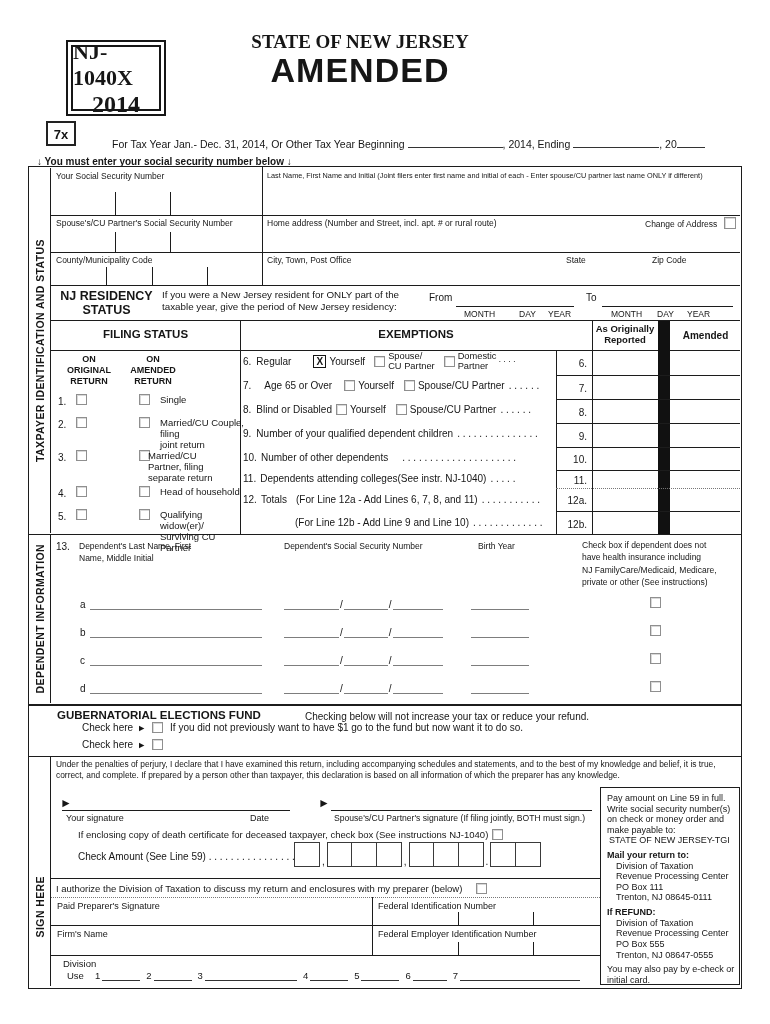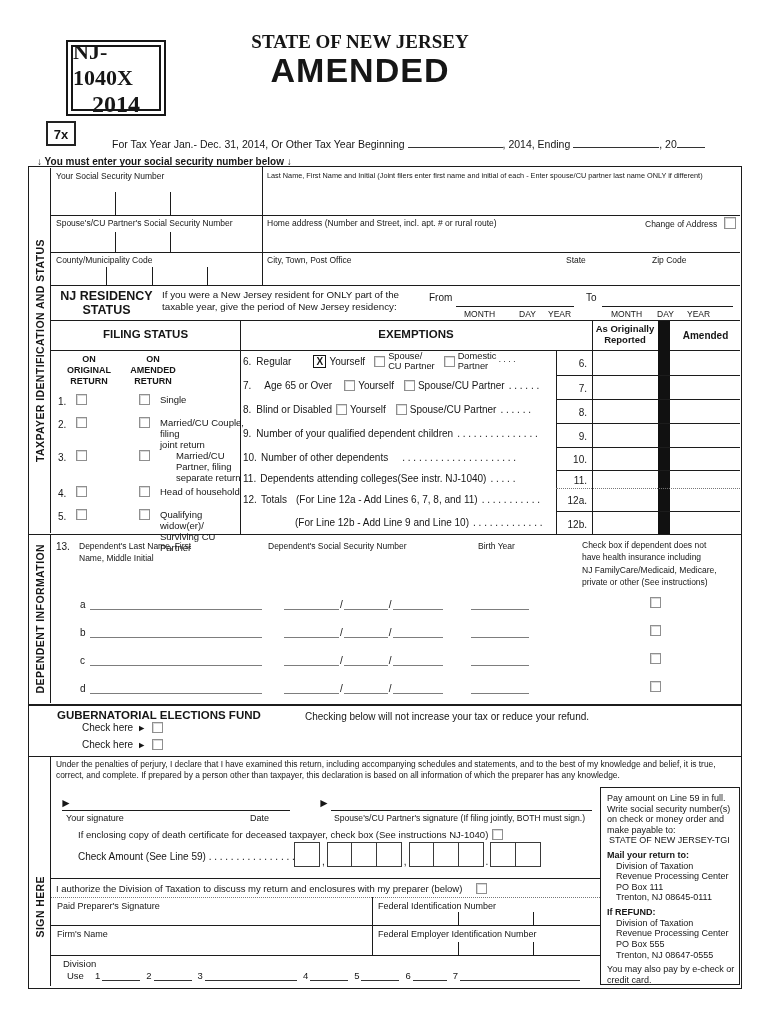--- a/index.html
+++ b/index.html
@@ -157,21 +157,21 @@
 
   <div class="a" style="left:58px;top:419px;font-size:10px">2.</div>
   <span class="cb a" style="left:76px;top:417px"></span>
   <span class="cb a" style="left:139px;top:417px"></span>
   <div class="a pre" style="left:160px;top:418px;width:84px;font-size:9.5px;line-height:1.15">Married/CU Couple, filing
 joint return</div>
 
   <div class="a" style="left:58px;top:452px;font-size:10px">3.</div>
   <span class="cb a" style="left:76px;top:450px"></span>
   <span class="cb a" style="left:139px;top:450px"></span>
-  <div class="a pre" style="left:176px;top:451px;width:84px;font-size:9.5px;line-height:1.15">Married/CU Partner, filing
+  <div class="a pre" style="left:148px;top:451px;width:84px;font-size:9.5px;line-height:1.15">Married/CU Partner, filing
 separate return</div>
 
   <div class="a" style="left:58px;top:488px;font-size:10px">4.</div>
   <span class="cb a" style="left:76px;top:486px"></span>
   <span class="cb a" style="left:139px;top:486px"></span>
   <div class="a pre" style="left:160px;top:487px;width:84px;font-size:9.5px;line-height:1.15">Head of household</div>
 
   <div class="a" style="left:58px;top:511px;font-size:10px">5.</div>
   <span class="cb a" style="left:76px;top:509px"></span>
   <span class="cb a" style="left:139px;top:509px"></span>
@@ -258,21 +258,21 @@
   <div class="a" style="left:594px;top:471px;width:63px;height:16px"></div>
   <div class="a" style="left:672px;top:471px;width:67px;height:16px"></div>
   <div class="a" style="left:594px;top:489px;width:63px;height:21px"></div>
   <div class="a" style="left:672px;top:489px;width:67px;height:21px"></div>
   <div class="a" style="left:594px;top:512px;width:63px;height:21px"></div>
   <div class="a" style="left:672px;top:512px;width:67px;height:21px"></div>
 
   <div class="a" style="left:56px;top:541px;font-size:10px">13.</div>
   <div class="a pre lbl" style="left:79px;top:541px;line-height:1.4">Dependent's Last Name, First
 Name, Middle Initial</div>
-  <div class="a lbl" style="left:268px;top:541px">Dependent's Social Security Number</div>
+  <div class="a lbl" style="left:284px;top:541px">Dependent's Social Security Number</div>
   <div class="a lbl" style="left:478px;top:541px">Birth Year</div>
   <div class="a pre lbl" style="left:582px;top:539px;line-height:1.45">Check box if dependent does not
 have health insurance including
 NJ FamilyCare/Medicaid, Medicare,
 private or other (See instructions)</div>
 
   <div class="a flexr" style="left:80px;top:597px;align-items:flex-end">
     <span style="width:10px;font-size:10px">a</span>
       <span class="lng" style="width:172px"></span>
       <span class="lng" style="width:55px;margin-left:22px"></span>
@@ -316,20 +316,21 @@
       <span class="lng" style="width:58px;margin-left:28px"></span>
       <span class="cb" style="margin-left:121px;margin-bottom:2px"></span>
   </div>
 
   <div class="a b" style="left:57px;top:709px;font-size:11.5px">GUBERNATORIAL ELECTIONS FUND</div>
   <div class="a" style="left:305px;top:711px;font-size:10px">Checking below will not increase your tax or reduce your refund.</div>
   <div class="a flexr" style="left:82px;top:722px;font-size:10px">
     <span>Check here</span>
     <span class="b" style="margin-left:4px;font-size:9px">►</span>
     <span class="cb" style="margin-left:6px"></span>
+    <span style="margin-left:7px">If you did not previously want to have $1 go to the fund but now want it to do so.</span>
   </div>
   <div class="a flexr" style="left:82px;top:739px;font-size:10px">
     <span>Check here</span>
     <span class="b" style="margin-left:4px;font-size:9px">►</span>
     <span class="cb" style="margin-left:6px"></span>
   </div>
 
   <div class="a" style="left:56px;top:759px;width:682px;font-size:8.4px;line-height:1.3">Under the penalties of perjury, I declare that I have examined this return, including accompanying schedules and statements, and to the best of my knowledge and belief, it is true, correct, and complete.  If prepared by a person other than taxpayer, this declaration is based on all information of which the preparer has any knowledge.</div>
 
   <div class="a b" style="left:60px;top:796px;font-size:12px">►</div>
@@ -419,16 +420,16 @@
     <div class="b" style="margin-top:4px">Mail your return to:</div>
     <div class="pre" style="margin-left:9px">Division of Taxation
 Revenue Processing Center
 PO Box 111
 Trenton, NJ 08645-0111</div>
     <div class="b" style="margin-top:4px">If REFUND:</div>
     <div class="pre" style="margin-left:9px">Division of Taxation
 Revenue Processing Center
 PO Box 555
 Trenton, NJ 08647-0555</div>
-    <div style="margin-top:4px">You may also pay by e-check or credit card.</div>
+    <div style="margin-top:4px">You may also pay by e-check or initial card.</div>
   </div>
 
 </div>
 
 </body></html>

